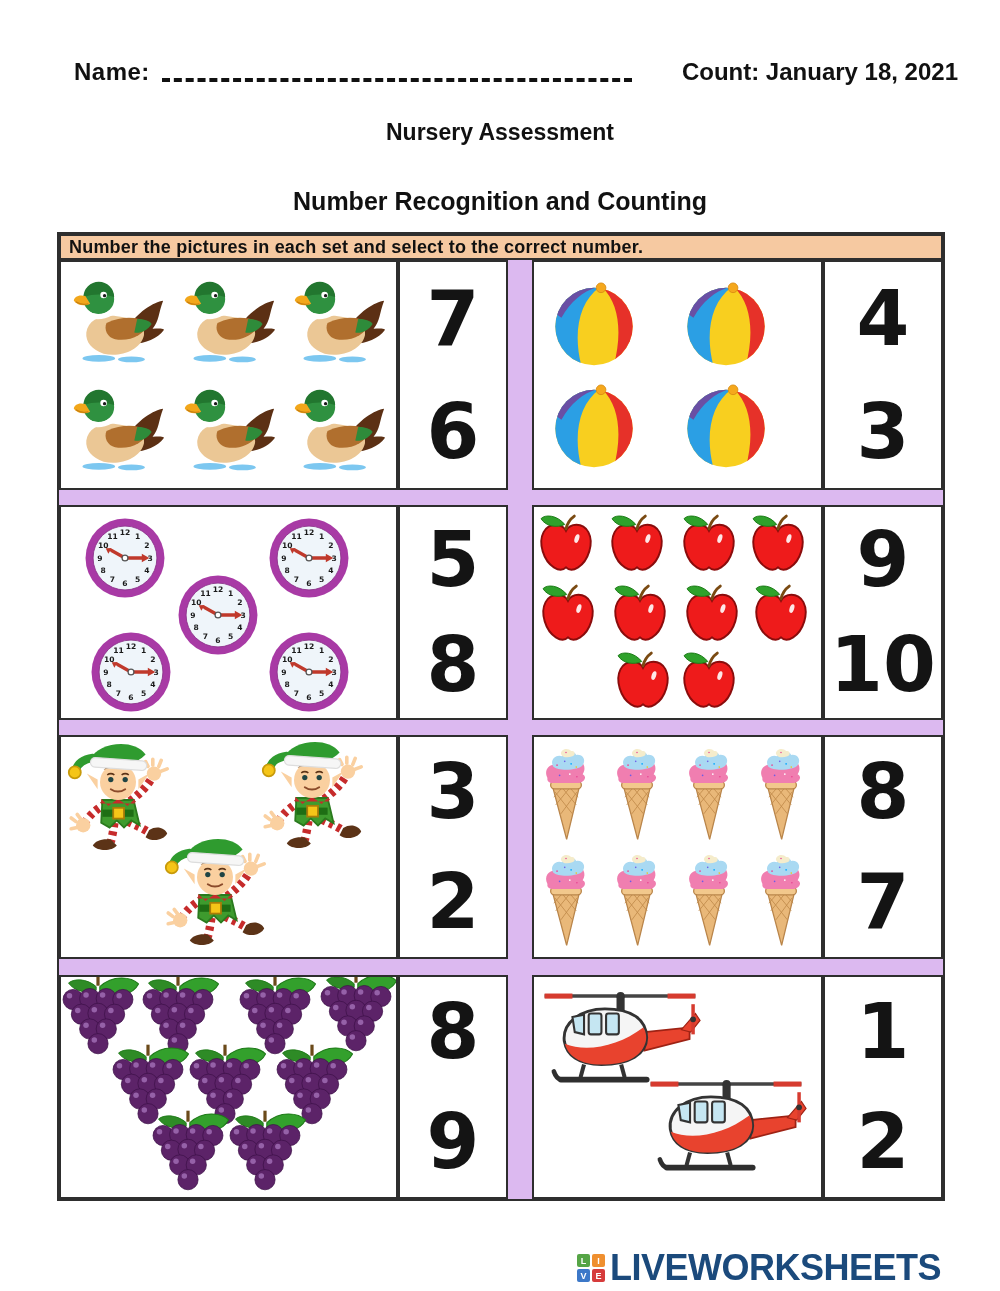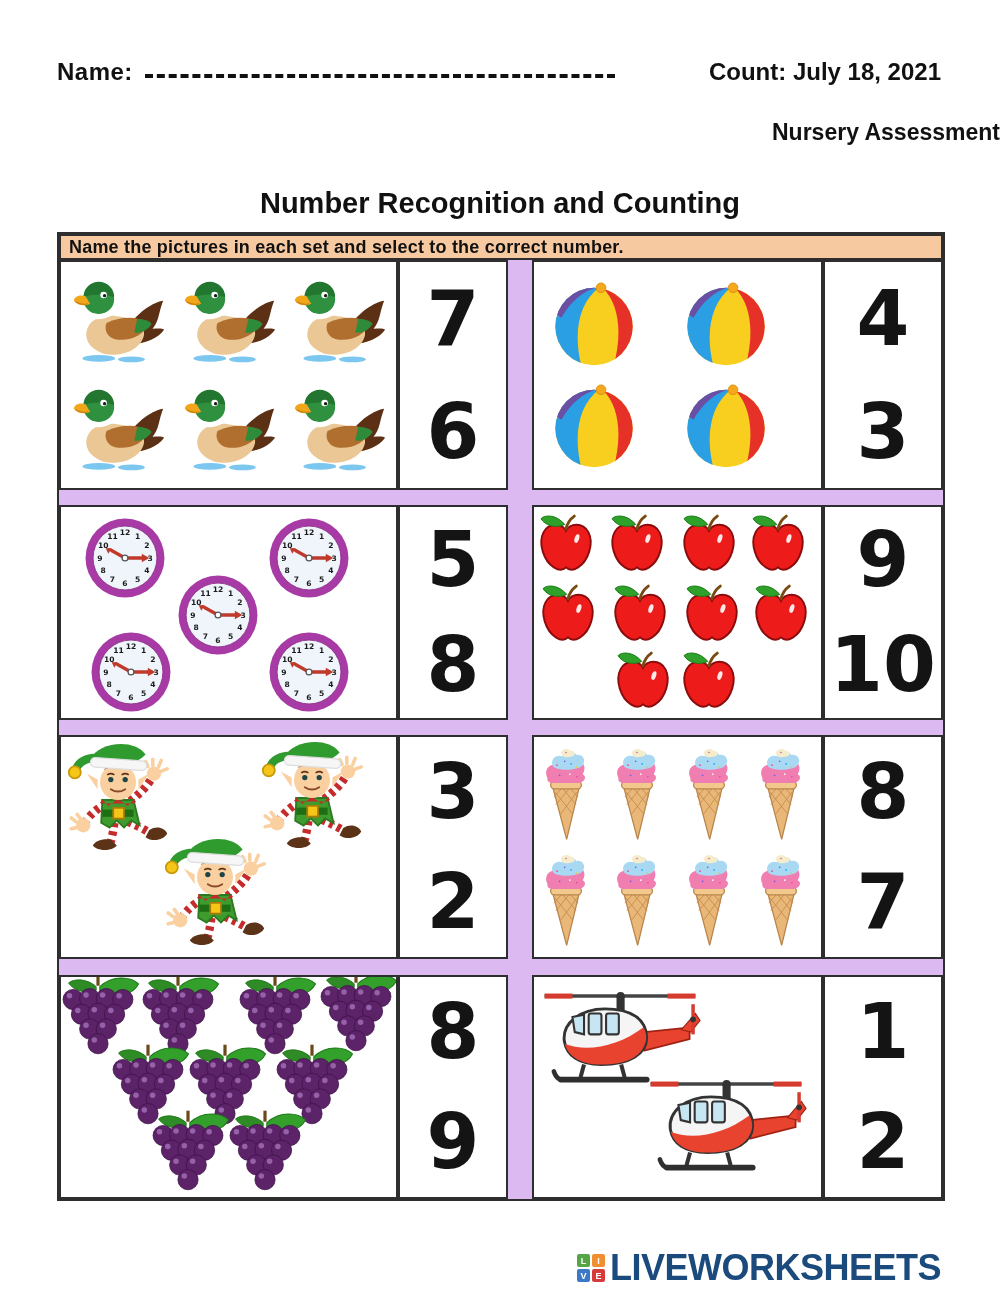--- a/index.html
+++ b/index.html
@@ -3,26 +3,26 @@
 <meta charset="utf-8">
 <style>
   :root{
     --instruction_bg:#F6C9A1; --purple:#DCB9F0; --border:#2E2E2E;
     --number:#141414; --logo_text:#1B4A7C;
   }
   *{box-sizing:border-box;margin:0;padding:0}
   html,body{background:#fff}
   body{width:1000px;height:1291px;position:relative;overflow:hidden;
        font-family:"Liberation Sans",sans-serif;color:#111}
-  .hdr-row{position:absolute;left:57px;top:58px;width:884px;display:flex;align-items:flex-start}
+  .hdr-row{position:absolute;left:74px;top:58px;width:884px;display:flex;align-items:center}
   .name-label{font-size:24px;font-weight:700;letter-spacing:.5px}
   .name-line{display:inline-block;width:470px;height:20px;border-bottom:4px dashed #111;margin-left:12px}
   .date-block{margin-left:auto;font-size:24px;font-weight:700;white-space:nowrap}
-  .ws-title{position:absolute;left:0;top:119px;width:1000px;text-align:right;font-size:23px;font-weight:700}
-  .ws-subtitle{position:absolute;left:0;top:187px;width:1000px;text-align:center;font-size:29px;font-weight:700}
+  .ws-title{position:absolute;left:0;top:119px;width:1000px;text-align:center;font-size:23px;font-weight:700}
+  .ws-subtitle{position:absolute;left:0;top:187px;width:1000px;text-align:center;font-size:25px;font-weight:700}
   .ws-table{position:absolute;left:57px;top:232px;display:grid;
     grid-template-columns:339px 110px 24px 291px 120px;
     grid-template-rows:26px 230px 15px 215px 15px 224px 16px 224px;
     border:2px solid var(--border)}
   .instruction{grid-area:1/1/2/6;background:var(--instruction_bg);
     border:2px solid var(--border);display:flex;align-items:center;padding-left:8px;
     font-size:18px;font-weight:700;letter-spacing:.2px}
   .center-col{grid-area:2/3/9/4;background:var(--purple)}
   .h-strip{grid-column:1/6;background:var(--purple)}
   .s1{grid-row:3/4}.s2{grid-row:5/6}.s3{grid-row:7/8}
@@ -202,29 +202,29 @@
     <path d="M24,85 L98,85" stroke="#2f2f2f" stroke-width="5" stroke-linecap="round"></path>
     <path d="M24,85 Q20,84 18,78" stroke="#2f2f2f" stroke-width="4" fill="none" stroke-linecap="round"></path>
   </symbol>
 </svg>
 
 <div class="hdr-row">
   <span class="name-label">Name:</span>
   <span class="name-line"></span>
   <span class="date-block">
     <span>Count:</span>
-    <span>July 18, 2021</span>
+    <span>January 18, 2021</span>
   </span>
 </div>
 
 <div class="ws-title">Nursery Assessment</div>
 <div class="ws-subtitle">Number Recognition and Counting</div>
 
 <div class="ws-table">
-  <div class="instruction">Name the pictures in each set and select to the correct number.</div>
+  <div class="instruction">Number the pictures in each set and select to the correct number.</div>
   <div class="center-col"></div>
   <div class="h-strip s1"></div>
   <div class="h-strip s2"></div>
   <div class="h-strip s3"></div>
 
   <div class="cell pic-cell" style="grid-area:2/1/3/2">
       <svg class="item" style="left: 17%; top: 26%; width: 104px; height: 96px;">
         <use href="#sym-duck" xlink:href="#sym-duck"></use>
       </svg>
       <svg class="item" style="left: 50%; top: 26%; width: 104px; height: 96px;">

